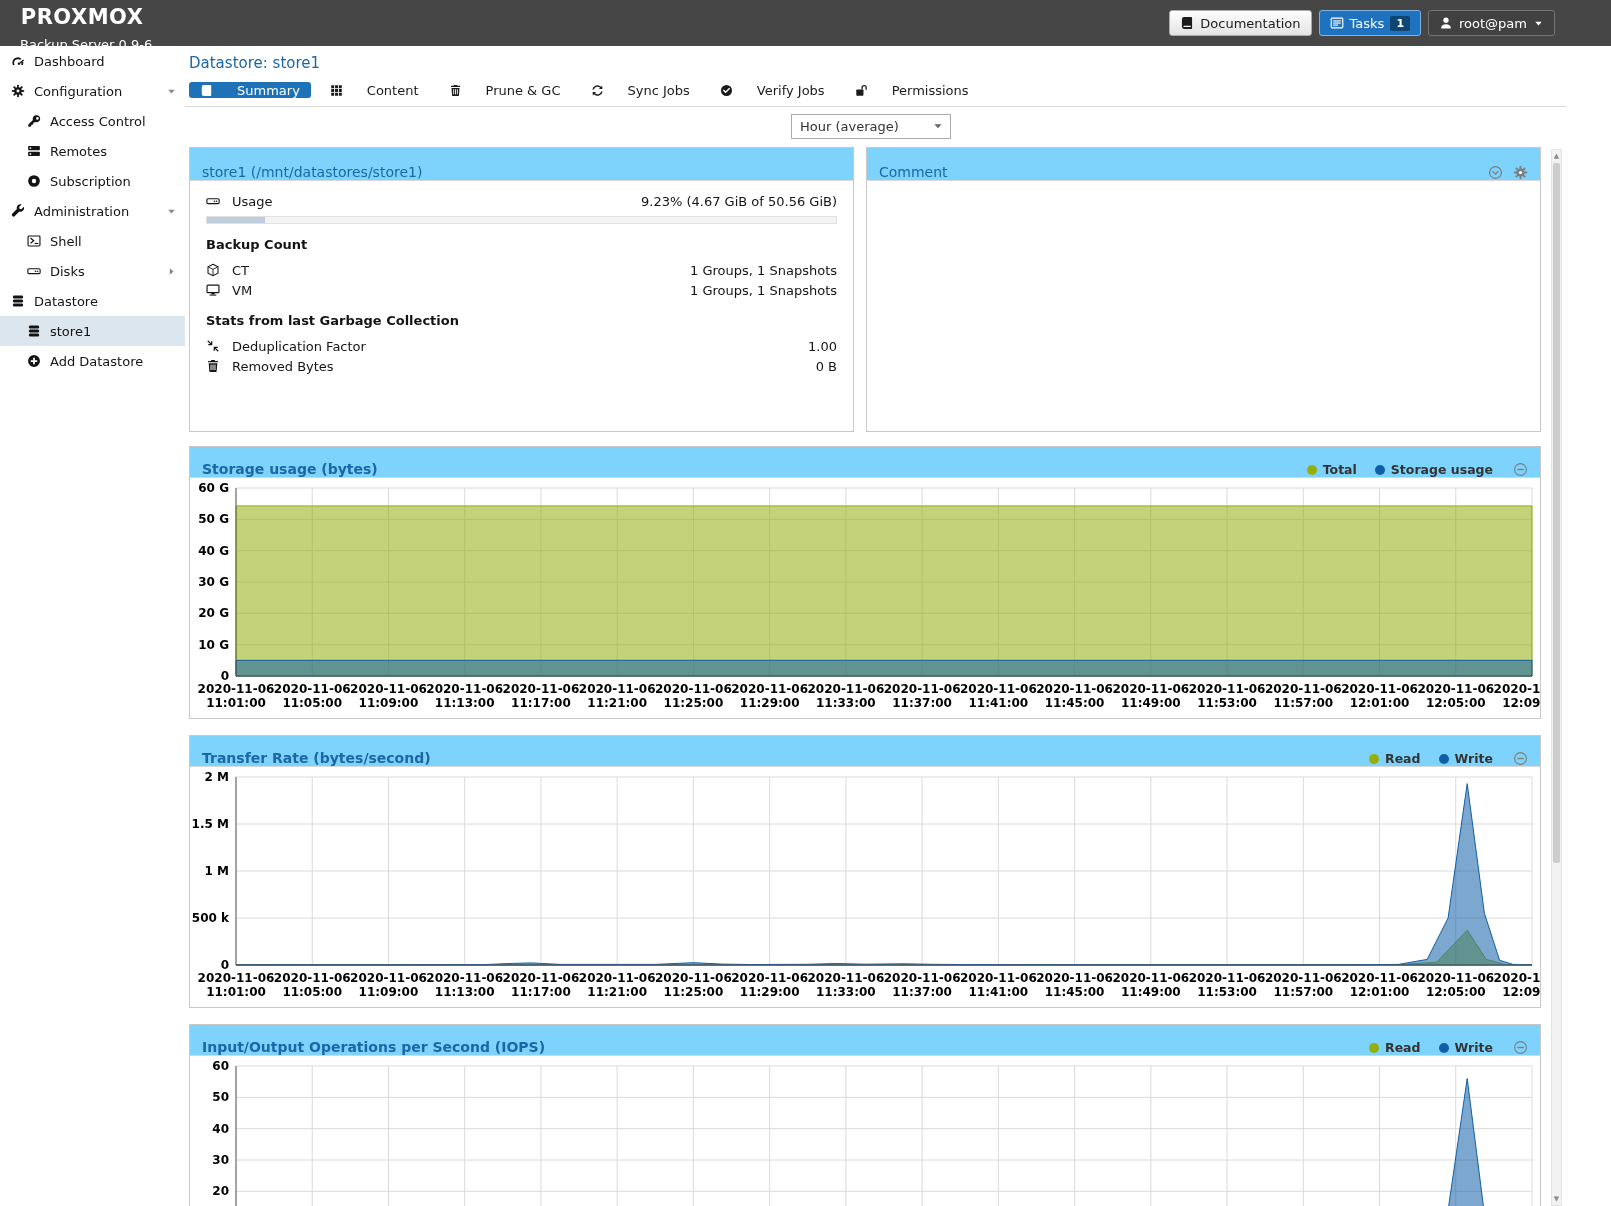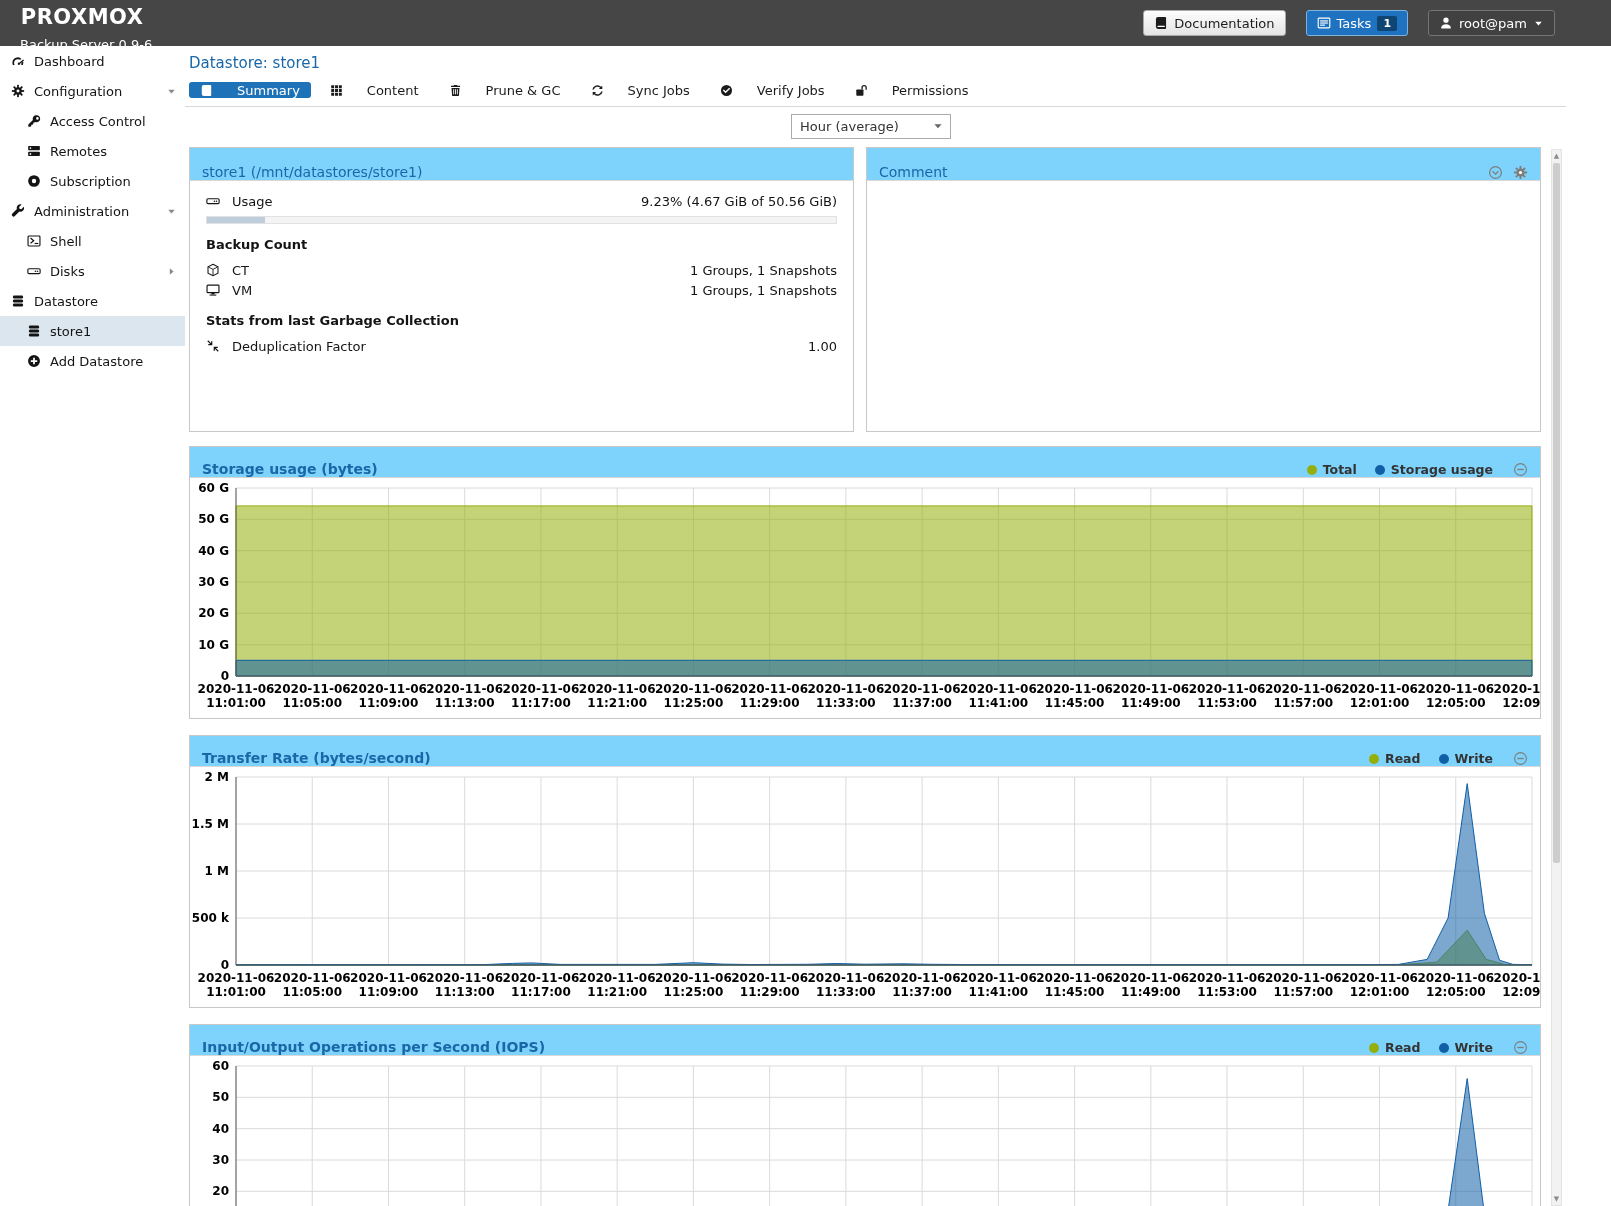--- a/index.html
+++ b/index.html
@@ -9,21 +9,21 @@
   .ic { width:14px; height:14px; fill:currentColor; flex:0 0 auto; }
 
   
   .header { position:absolute; top:0; left:0; right:0; height:46px; background:#464646;
     display:flex; align-items:center; padding:0 12px; }
   .brand { display:flex; align-items:center; gap:8px;flex-direction:column; }
   .logo { width:26px; height:26px; }
   .brand-text { color:#fff; font-weight:bold; font-size:21px; letter-spacing:.5px; }
   .product { color:#fff; margin-left:8px; }
   .beta { color:#4da3e8; margin-left:6px; text-decoration:none; cursor:pointer; }
-  .header-actions { margin-left:auto; display:flex; gap:20px; margin-right:44px; }
+  .header-actions { margin-left:auto; display:flex; gap:7px; margin-right:44px; }
   .hbtn { height:26px; display:flex; align-items:center; gap:6px; padding:0 10px;
     border-radius:3px; font-size:13px; cursor:pointer; font-family:inherit; }
   .btn-doc { background:linear-gradient(#fdfdfd,#e4e4e4); border:1px solid #a9a9a9; color:#1c1c1c; }
   .btn-tasks { background:#1f72bf; border:1px solid #7fb2dd; color:#fff; }
   .badge { background:#0e4572; border-radius:2px; padding:1px 6px; font-size:11px; font-weight:bold; }
   .btn-user { background:#414141; border:1px solid #757575; color:#fff; }
   .caret-sm { width:11px; height:11px; }
 
   
   .sidebar { position:absolute; top:46px; left:0; width:185px; bottom:0; background:#fff; }
@@ -426,20 +426,29 @@
           </div>
           <div class="sec">Stats from last Garbage Collection</div>
           <div class="srow">
             <span class="lab">
               <svg class="ic">
                     <use href="#i-compress"></use>
                   </svg>
               <span>Deduplication Factor</span>
             </span>
             <span class="val">1.00</span>
+          </div>
+          <div class="srow">
+            <span class="lab">
+              <svg class="ic">
+                    <use href="#i-trash"></use>
+                  </svg>
+              <span>Removed Bytes</span>
+            </span>
+            <span class="val">0 B</span>
           </div>
         </div>
       </section>
 
       <section class="panel comment-panel">
         <div class="panel-header">
           <span class="panel-title">Comment</span>
           <div class="panel-tools">
             <svg class="tool">
                   <use href="#i-chev-circle"></use>

